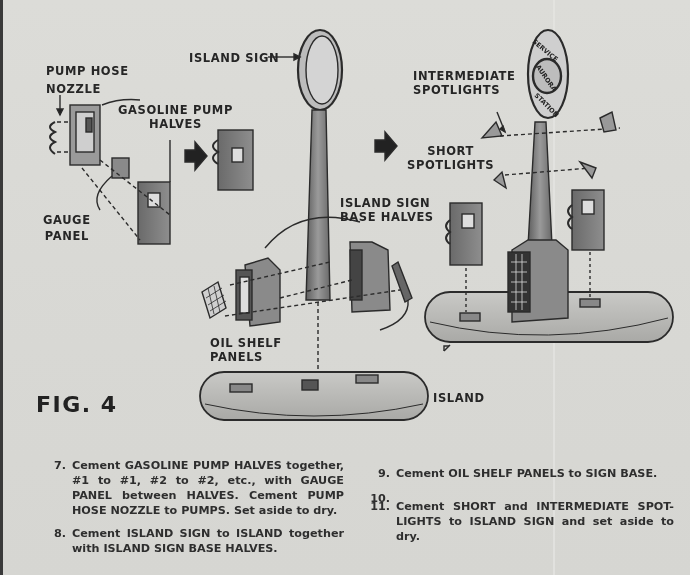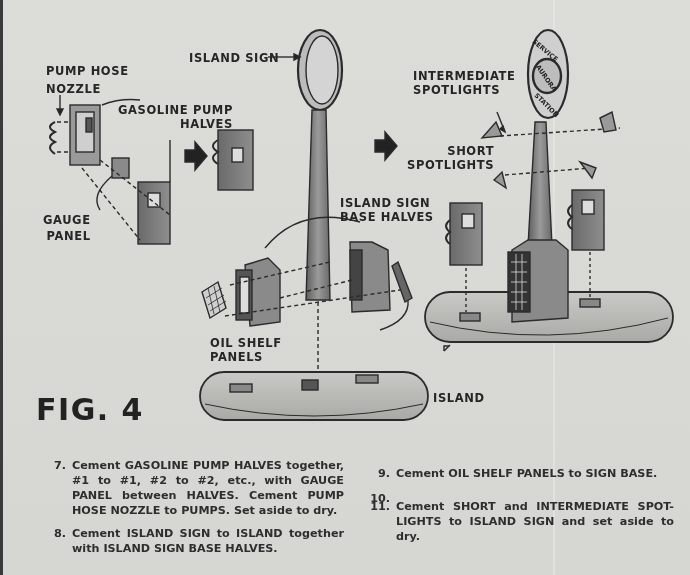--- a/index.html
+++ b/index.html
@@ -13,23 +13,23 @@
   .page {
     position:absolute; left:0; top:0; width:690px; height:575px;
     background:linear-gradient(180deg,#dcdcd8 0%,#d8d8d4 60%,#d6d6d2 100%);
   }
   .edge-left { position:absolute; left:0; top:0; width:3px; height:575px; background:#3a3a3a; }
   .fold { position:absolute; left:553px; top:0; width:2px; height:575px; background:#e6e6e3; opacity:.7; }
   .lbl {
     position:absolute; font-weight:bold; font-size:11.5px; letter-spacing:.6px;
     color:#262626; line-height:14px; white-space:nowrap;
   }
-  .center { text-align:right; }
+  .center { text-align:center; }
   .fig {
-    position:absolute; left:36px; top:392px; font-weight:bold; font-size:30px;
+    position:absolute; left:36px; top:392px; font-weight:bold; font-size:22px;
     letter-spacing:1.5px; color:#222;
   }
   svg.art { position:absolute; left:0; top:0; }
   .steps { position:absolute; font-weight:bold; font-size:11.2px; line-height:15px; color:#2e2e2e; }
   .step { position:relative; padding-left:34px; margin-bottom:8px; }
   .step .num { position:absolute; left:0; top:0; width:28px; text-align:right; }
   .step .txt { display:block; text-align:justify; }
 </style>
 </head>
 <body>

